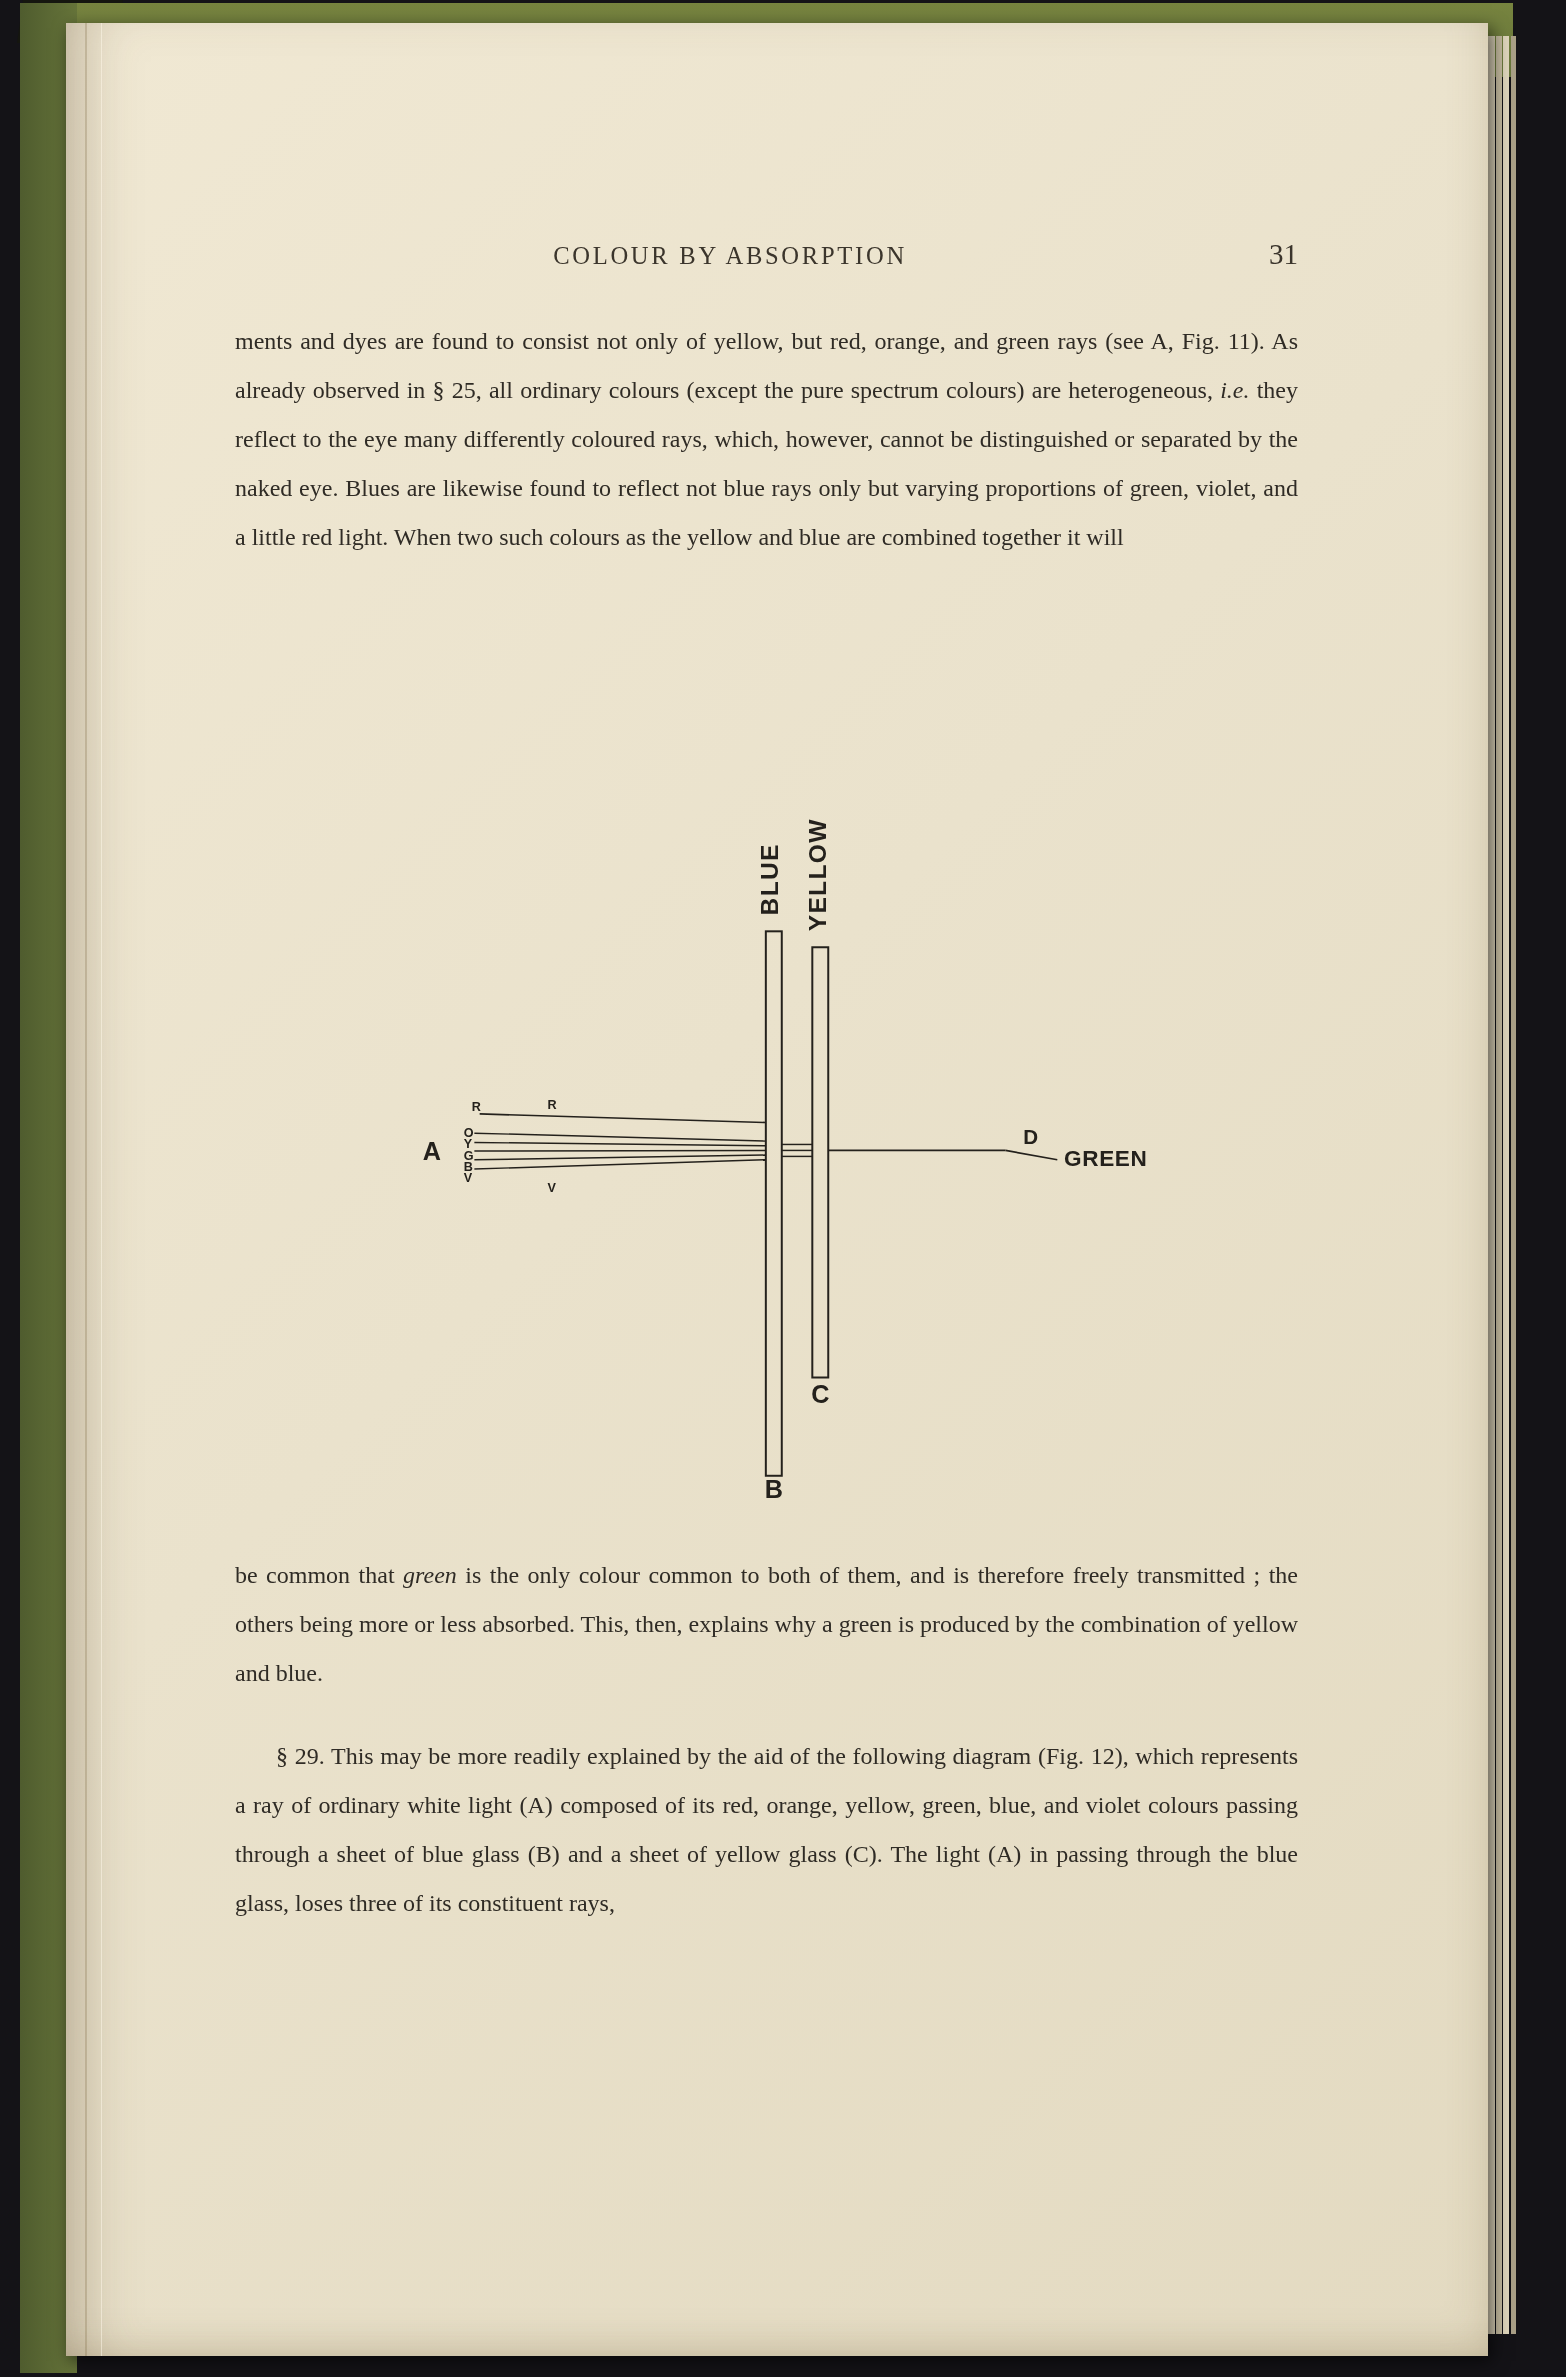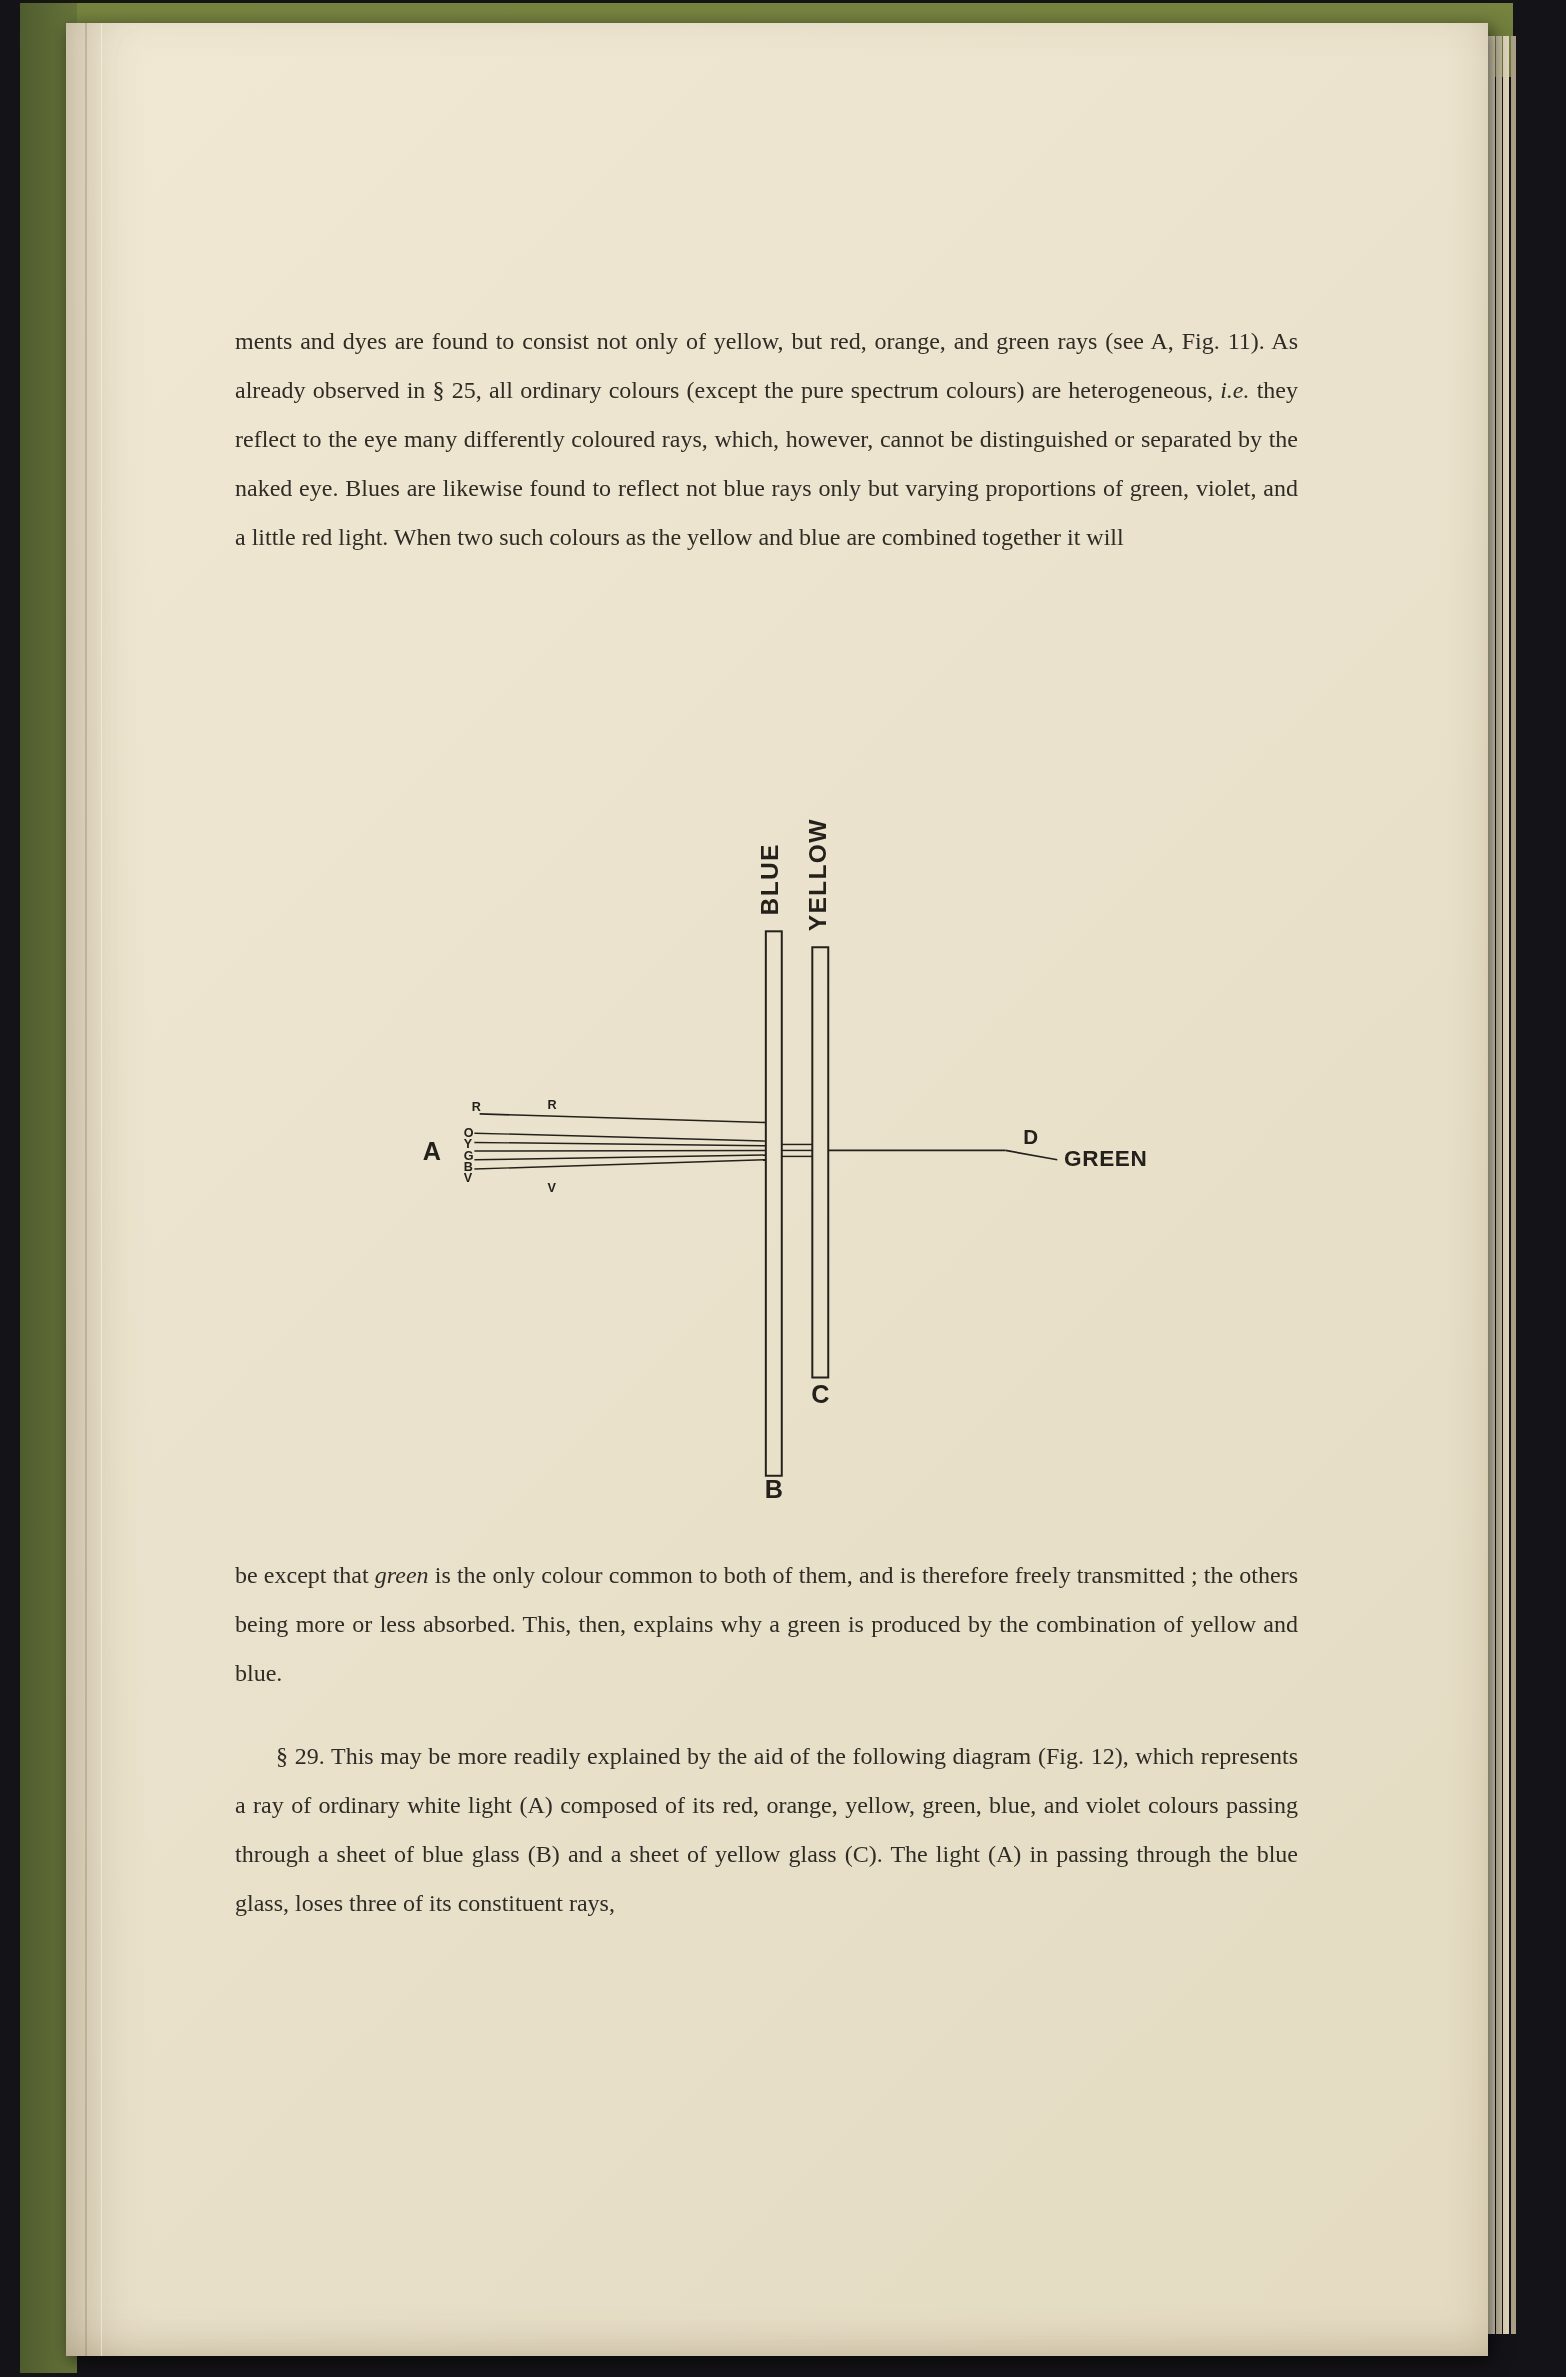--- a/index.html
+++ b/index.html
@@ -65,20 +65,24 @@
   <div class="cover-left"></div>
   <div class="edge e1"></div>
   <div class="edge e2"></div>
   <div class="edge e3"></div>
   <div class="edge e4"></div>
 
   <div class="page">
     <div class="crease c1"></div>
     <div class="crease c2"></div>
 
+    <div class="header">
+      <div class="title">COLOUR BY ABSORPTION</div>
+      <div class="pagenum">31</div>
+    </div>
 
     <div class="para p1"><span>ments and dyes are found to consist not only of yellow, but red, orange, and green rays (see A, Fig. 11).  As already observed in § 25, all ordinary colours (except the pure spectrum colours) are heterogeneous, </span><span class="it">i.e.</span><span> they reflect to the eye many differently coloured rays, which, however, cannot be distinguished or separated by the naked eye.  Blues are likewise found to reflect not blue rays only but varying proportions of green, violet, and a little red light.  When two such colours as the yellow and blue are combined together it will</span></div>
 
     <div class="figure">
       <svg width="1063" height="737" viewBox="0 0 1600 1110">
 
         <text class="glasslabel" x="818" y="228" text-anchor="start" transform="rotate(-90 818 228)">BLUE</text>
         <text class="glasslabel" x="890" y="252" text-anchor="start" transform="rotate(-90 890 252)">YELLOW</text>
 
         <rect x="799" y="252" width="24" height="820" fill="none" stroke="#24211c" stroke-width="3"></rect>
@@ -112,18 +116,18 @@
 
         <line x1="893" y1="582" x2="1160" y2="582" stroke="#24211c" stroke-width="2.5"></line>
         <line x1="1160" y1="582" x2="1238" y2="596" stroke="#24211c" stroke-width="2.5"></line>
 
         <text class="medlabel" x="1198" y="572" text-anchor="middle">D</text>
         <text class="greenlabel" x="1248" y="606">GREEN</text>
       </svg>
     </div>
 
 
-    <div class="para p2"><span>be except that </span><span class="it">green</span><span> is the only colour common to both of them, and is therefore freely transmitted ;  the others being more or less absorbed.  This, then, explains why a green is produced by the combination of yellow and blue.</span></div>
+    <div class="para p2"><span>be common that </span><span class="it">green</span><span> is the only colour common to both of them, and is therefore freely transmitted ;  the others being more or less absorbed.  This, then, explains why a green is produced by the combination of yellow and blue.</span></div>
 
     <div class="para p3"><span>§ 29.  This may be more readily explained by the aid of the following diagram (Fig. 12), which represents a ray of ordinary white light (A) composed of its red, orange, yellow, green, blue, and violet colours passing through a sheet of blue glass (B) and a sheet of yellow glass (C).   The light (A) in passing through the blue glass, loses three of its constituent rays,</span></div>
   </div>
 </div>
 
 
 </body></html>

